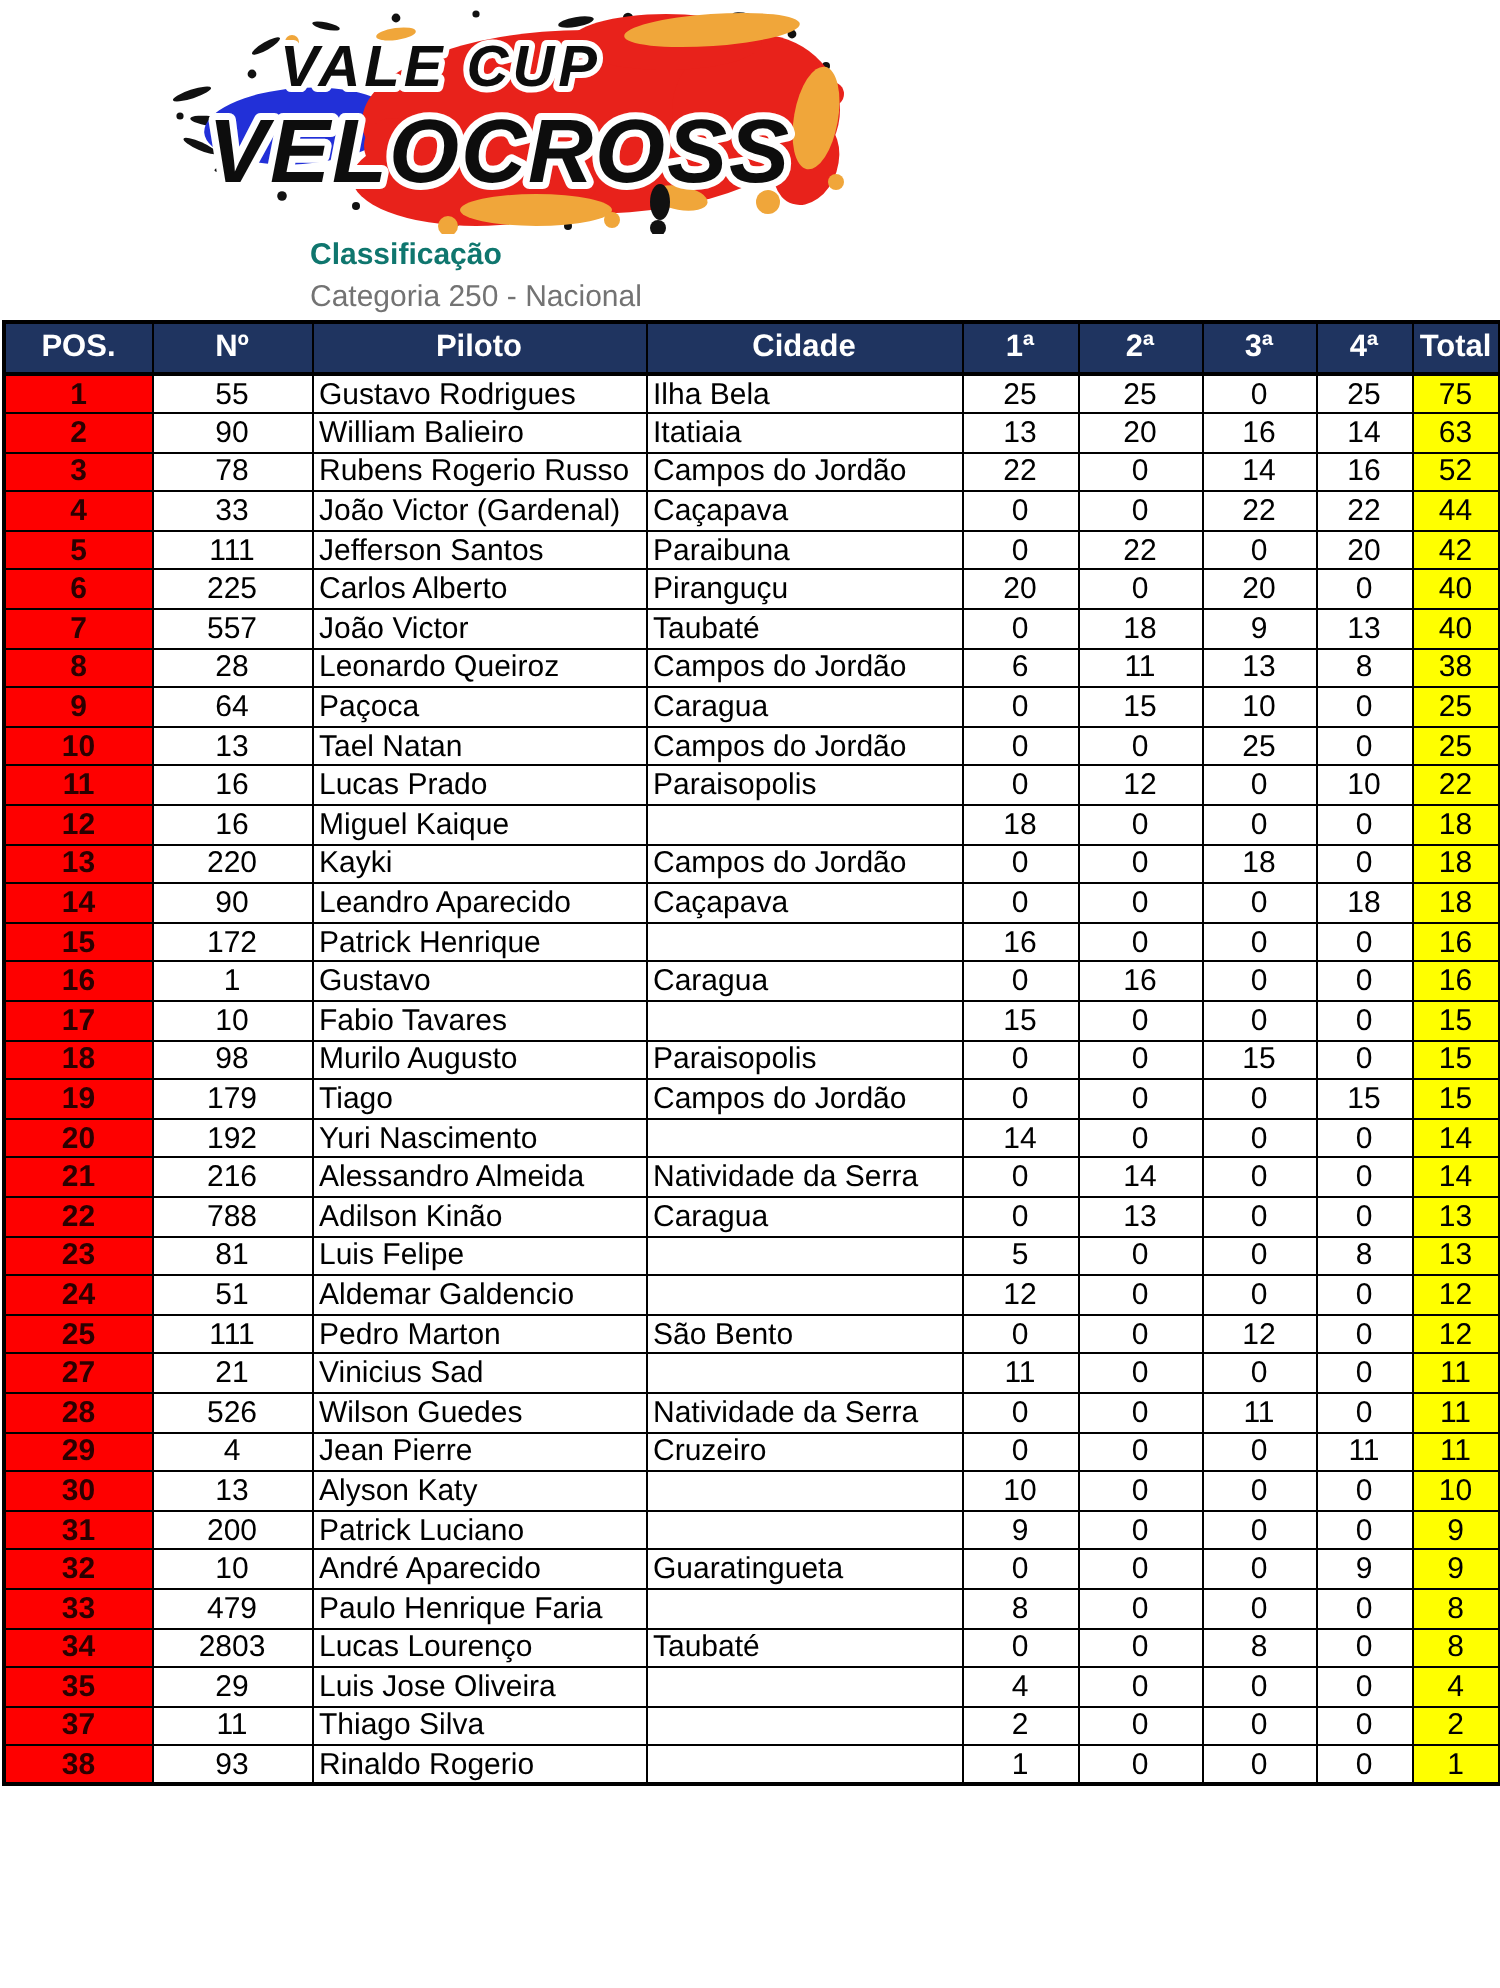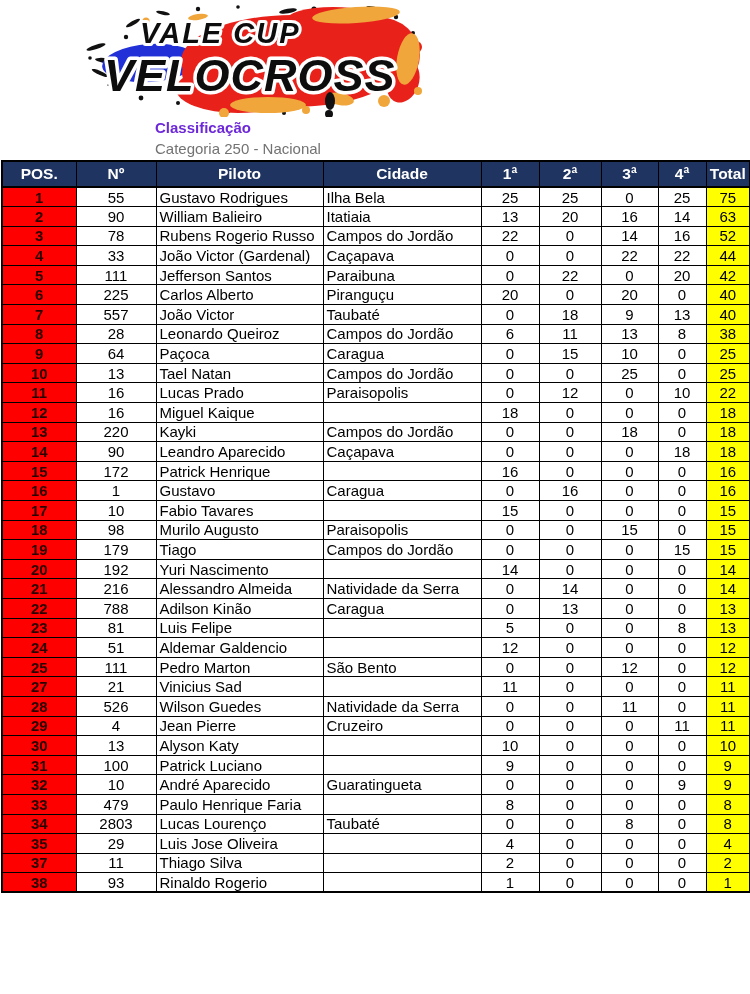--- a/index.html
+++ b/index.html
@@ -13,21 +13,21 @@
   .logo-wrap {
     position: relative;
     margin: 3px 0 0 78px;
     width: 345px;
     height: 114px;
   }
   .logo-wrap svg { display: block; }
   
   .title-block { margin-left: 155px; margin-top: 1px; }
   .title-line1 {
-    font-size: 15px; font-weight: bold; color: #6d28d9;
+    font-size: 15px; font-weight: bold; color: #0f766e;
     line-height: 20px;
   }
   .title-line2 {
     font-size: 15px; color: #737373;
     line-height: 21px;
   }
   
   table.results {
     margin: 1px 0 0 1px;
     width: 748px;
@@ -486,21 +486,21 @@
         <td class="c2">Alyson Katy</td>
         <td class="c3"></td>
         <td class="c4">10</td>
         <td class="c5">0</td>
         <td class="c6">0</td>
         <td class="c7">0</td>
         <td class="c8">10</td>
       </tr>
       <tr>
         <td class="c0">31</td>
-        <td class="c1">100</td>
+        <td class="c1">200</td>
         <td class="c2">Patrick Luciano</td>
         <td class="c3"></td>
         <td class="c4">9</td>
         <td class="c5">0</td>
         <td class="c6">0</td>
         <td class="c7">0</td>
         <td class="c8">9</td>
       </tr>
       <tr>
         <td class="c0">32</td>

